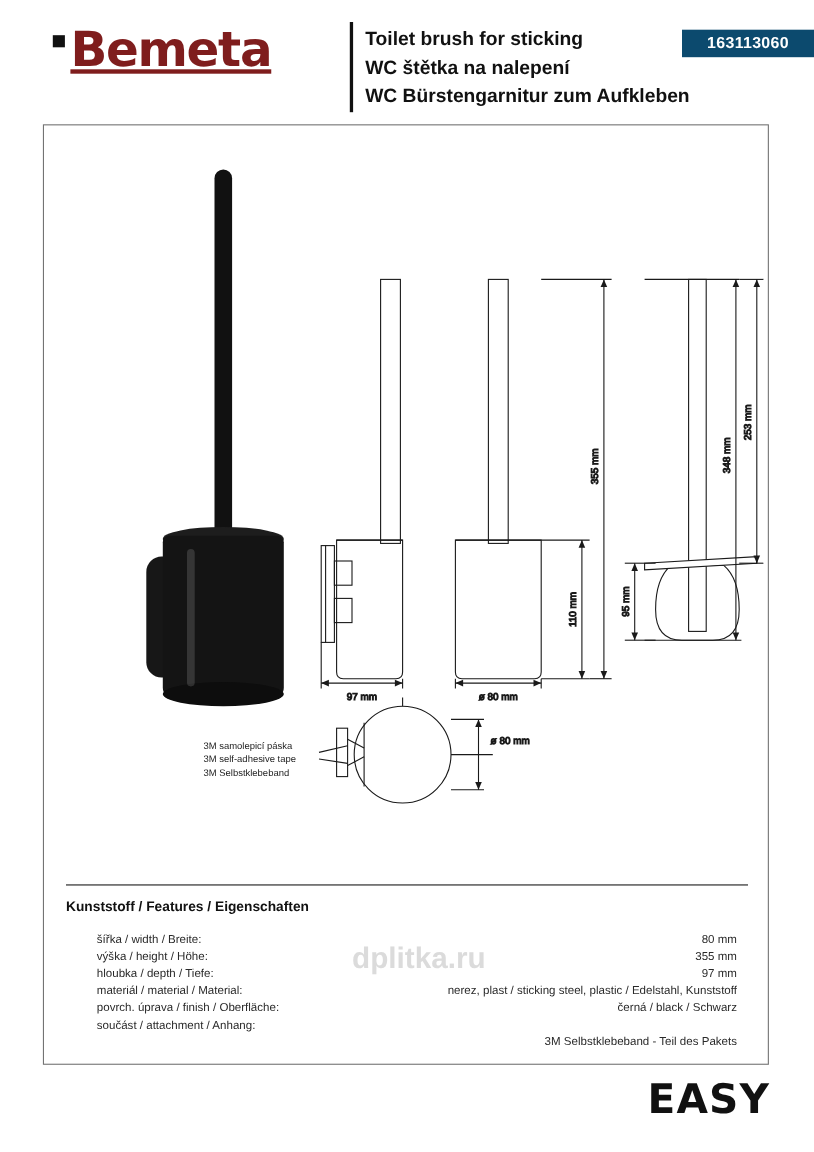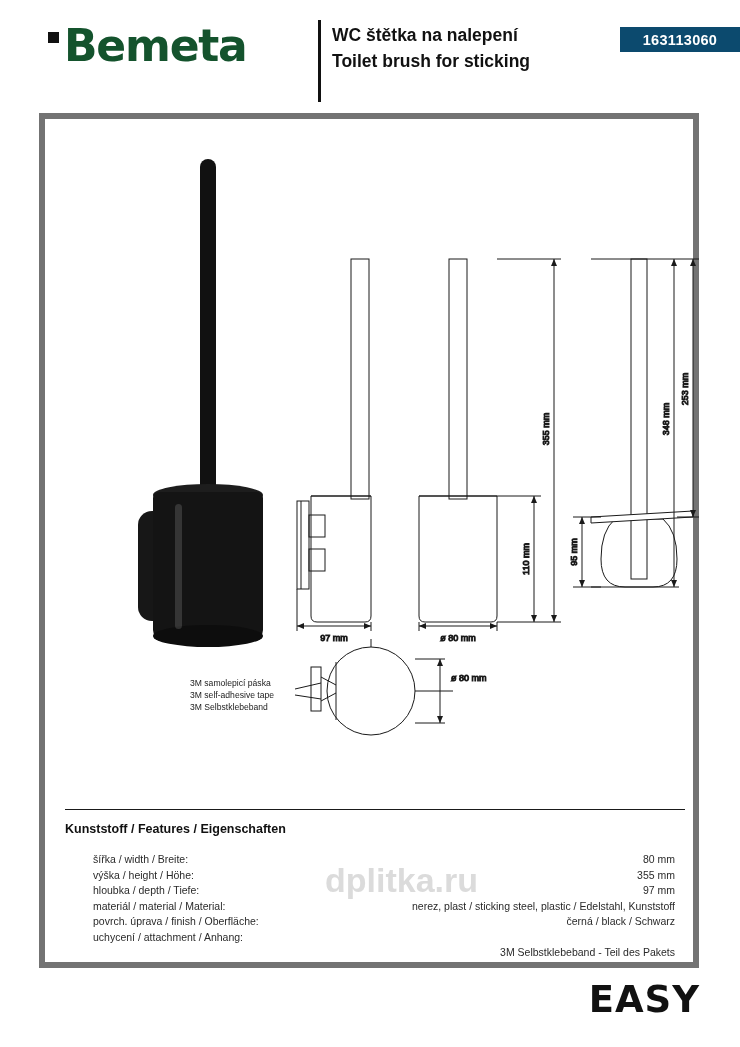--- a/index.html
+++ b/index.html
@@ -26,25 +26,26 @@
   .logo-wrap {
     position: absolute;
     left: 46px; top: 22px;
     width: 255px; height: 48px;
   }
   .logo-text {
     font-family: "DejaVu Sans", sans-serif;
     font-size: 44px;
     font-weight: bold;
     letter-spacing: -1.2px;
-    color: #14532d;
+    color: #7f1d1d;
     line-height: 48px;
     position: absolute;
     left: 18px;
     top: 0;
+    text-decoration: underline;
   }
   .logo-square {
     position: absolute;
     left: 2px;
     top: 10px;
     width: 11px;
     height: 11px;
     background: #111;
   }
   .header-rule {
@@ -83,21 +84,21 @@
     justify-content: center;
   }
 
   
   .frame {
     position: absolute;
     left: 39px;
     top: 113px;
     width: 660px;
     height: 855px;
-    border: 6px solid #737373;
+    border: 1px solid #737373;
     box-sizing: border-box;
     background: #fff;
   }
 
   
   .photo {
     position: absolute;
     left: 70px;
     top: 40px;
     width: 200px;
@@ -191,21 +192,21 @@
   .spec-row { display: flex; }
   .spec-key { width: 190px; flex: 0 0 190px; margin-left: 28px; }
   .spec-val { flex: 1; text-align: right; }
   .spec-sub { padding-left: 190px; text-align: right; }
 
   
   .watermark {
     position: absolute;
     left: 280px;
     top: 742px;
-    font-size: 34px;
+    font-size: 27px;
     font-weight: bold;
     color: rgba(190,190,190,0.55);
     letter-spacing: 0px;
     pointer-events: none;
     user-select: none;
   }
 
   
   .footer-brand {
     position: absolute;
@@ -234,22 +235,23 @@
 
 <div class="header">
   <div class="logo-wrap">
     <div class="logo-square"></div>
     <div class="logo-text">Bemeta</div>
   </div>
 
   <div class="header-rule"></div>
 
   <div class="title-block">
+    <div class="title-line">Toilet brush for sticking</div>
     <div class="title-line">WC štětka na nalepení</div>
-    <div class="title-line">Toilet brush for sticking</div>
+    <div class="title-line">WC Bürstengarnitur zum Aufkleben</div>
   </div>
 
   <div class="code-badge">163113060</div>
 </div>
 
 <div class="frame">
 
   <div class="photo">
     <div class="handle"></div>
     <div class="wallplate"></div>
@@ -376,21 +378,21 @@
     </div>
     <div class="spec-row">
       <div class="spec-key">materiál / material / Material:</div>
       <div class="spec-val">nerez, plast / sticking steel, plastic / Edelstahl, Kunststoff</div>
     </div>
     <div class="spec-row">
       <div class="spec-key">povrch. úprava / finish / Oberfläche:</div>
       <div class="spec-val">černá / black / Schwarz</div>
     </div>
     <div class="spec-row">
-      <div class="spec-key">uchycení / attachment / Anhang:</div>
+      <div class="spec-key">součást / attachment / Anhang:</div>
     </div>
     <div class="spec-sub">3M Selbstklebeband - Teil des Pakets</div>
   </div>
 
   <div class="watermark">dplitka.ru</div>
 </div>
 
 <div class="footer-brand">EASY</div>
 
 </body></html>

